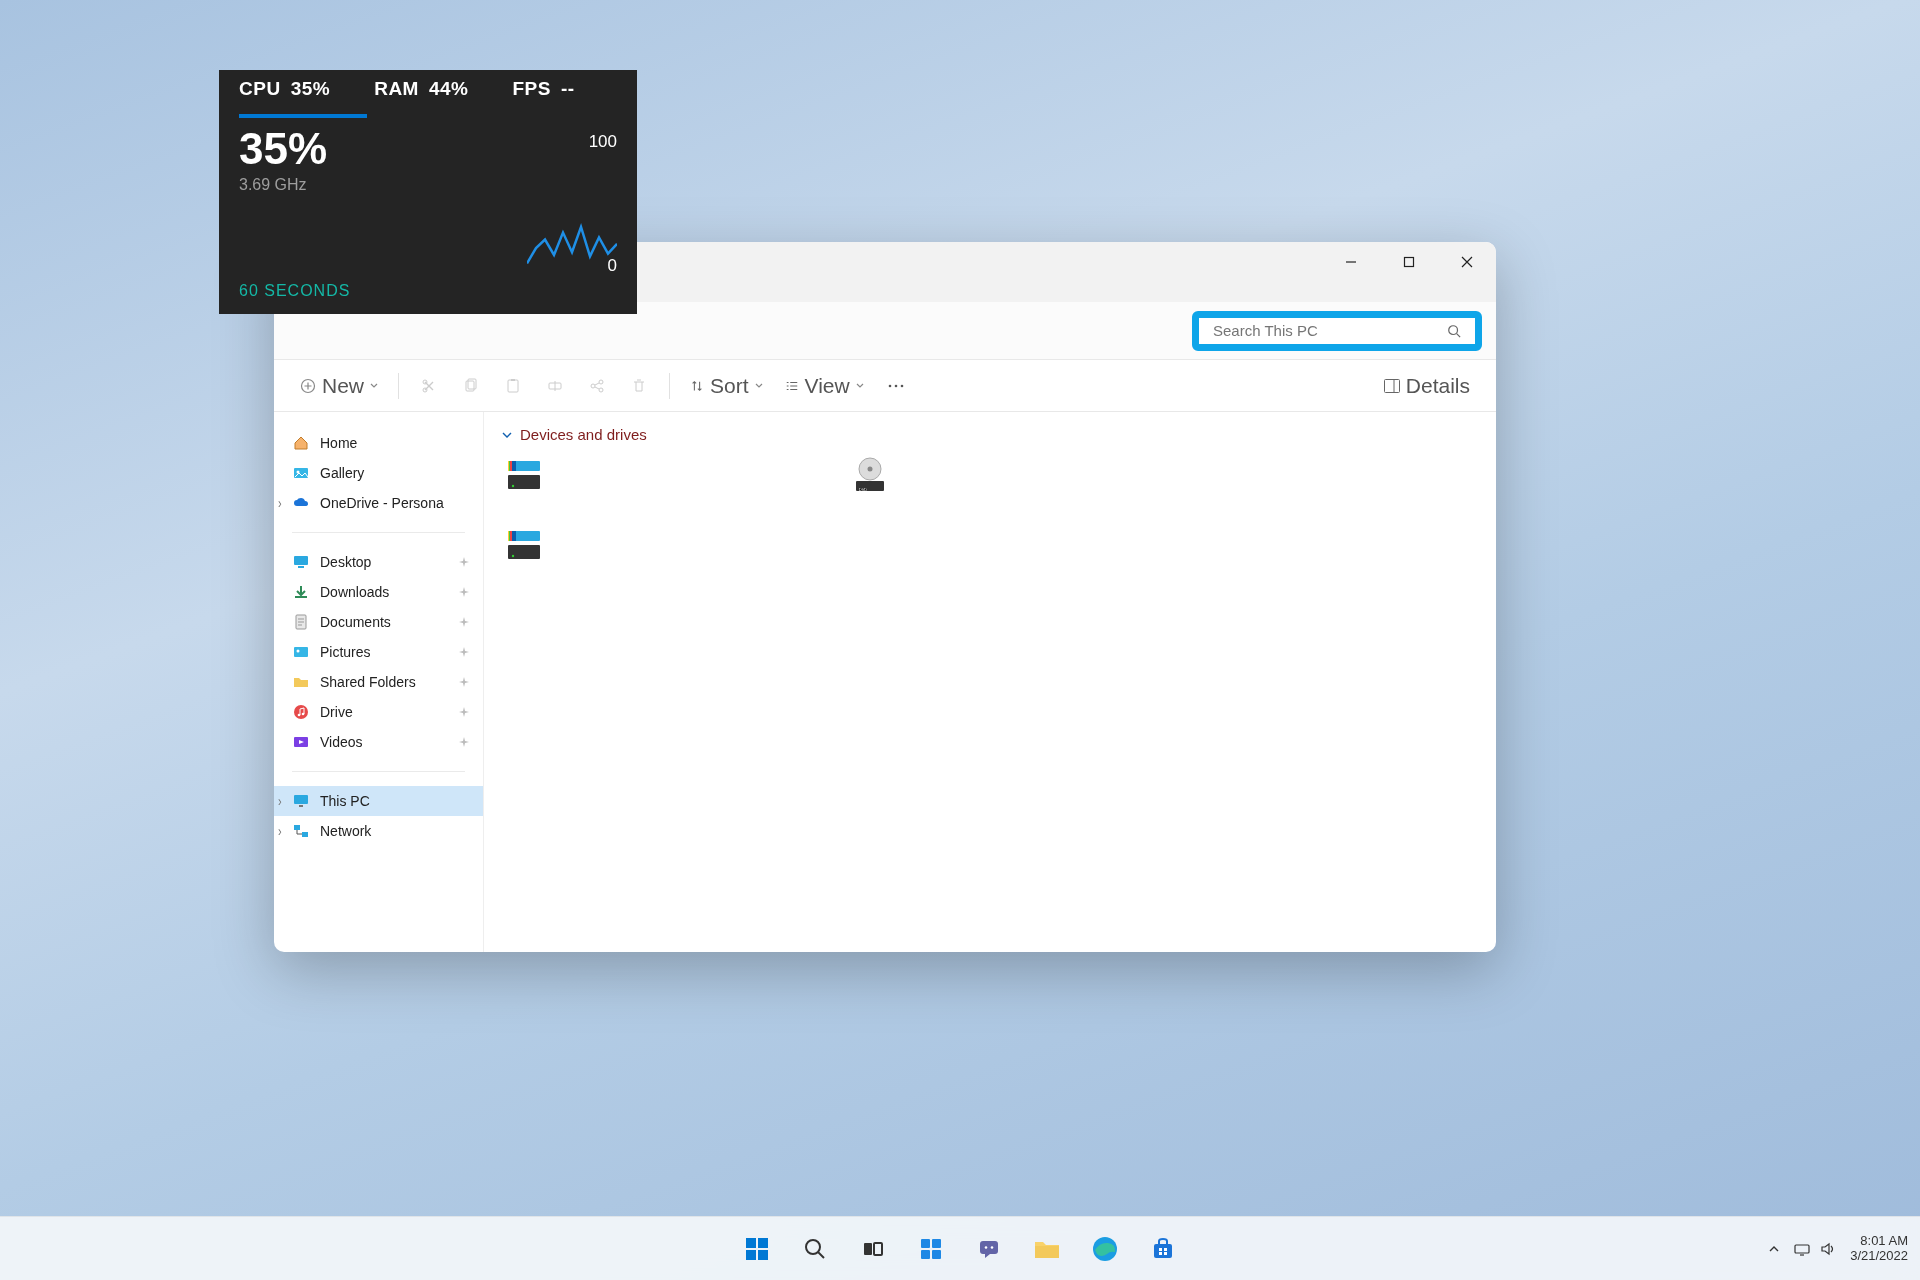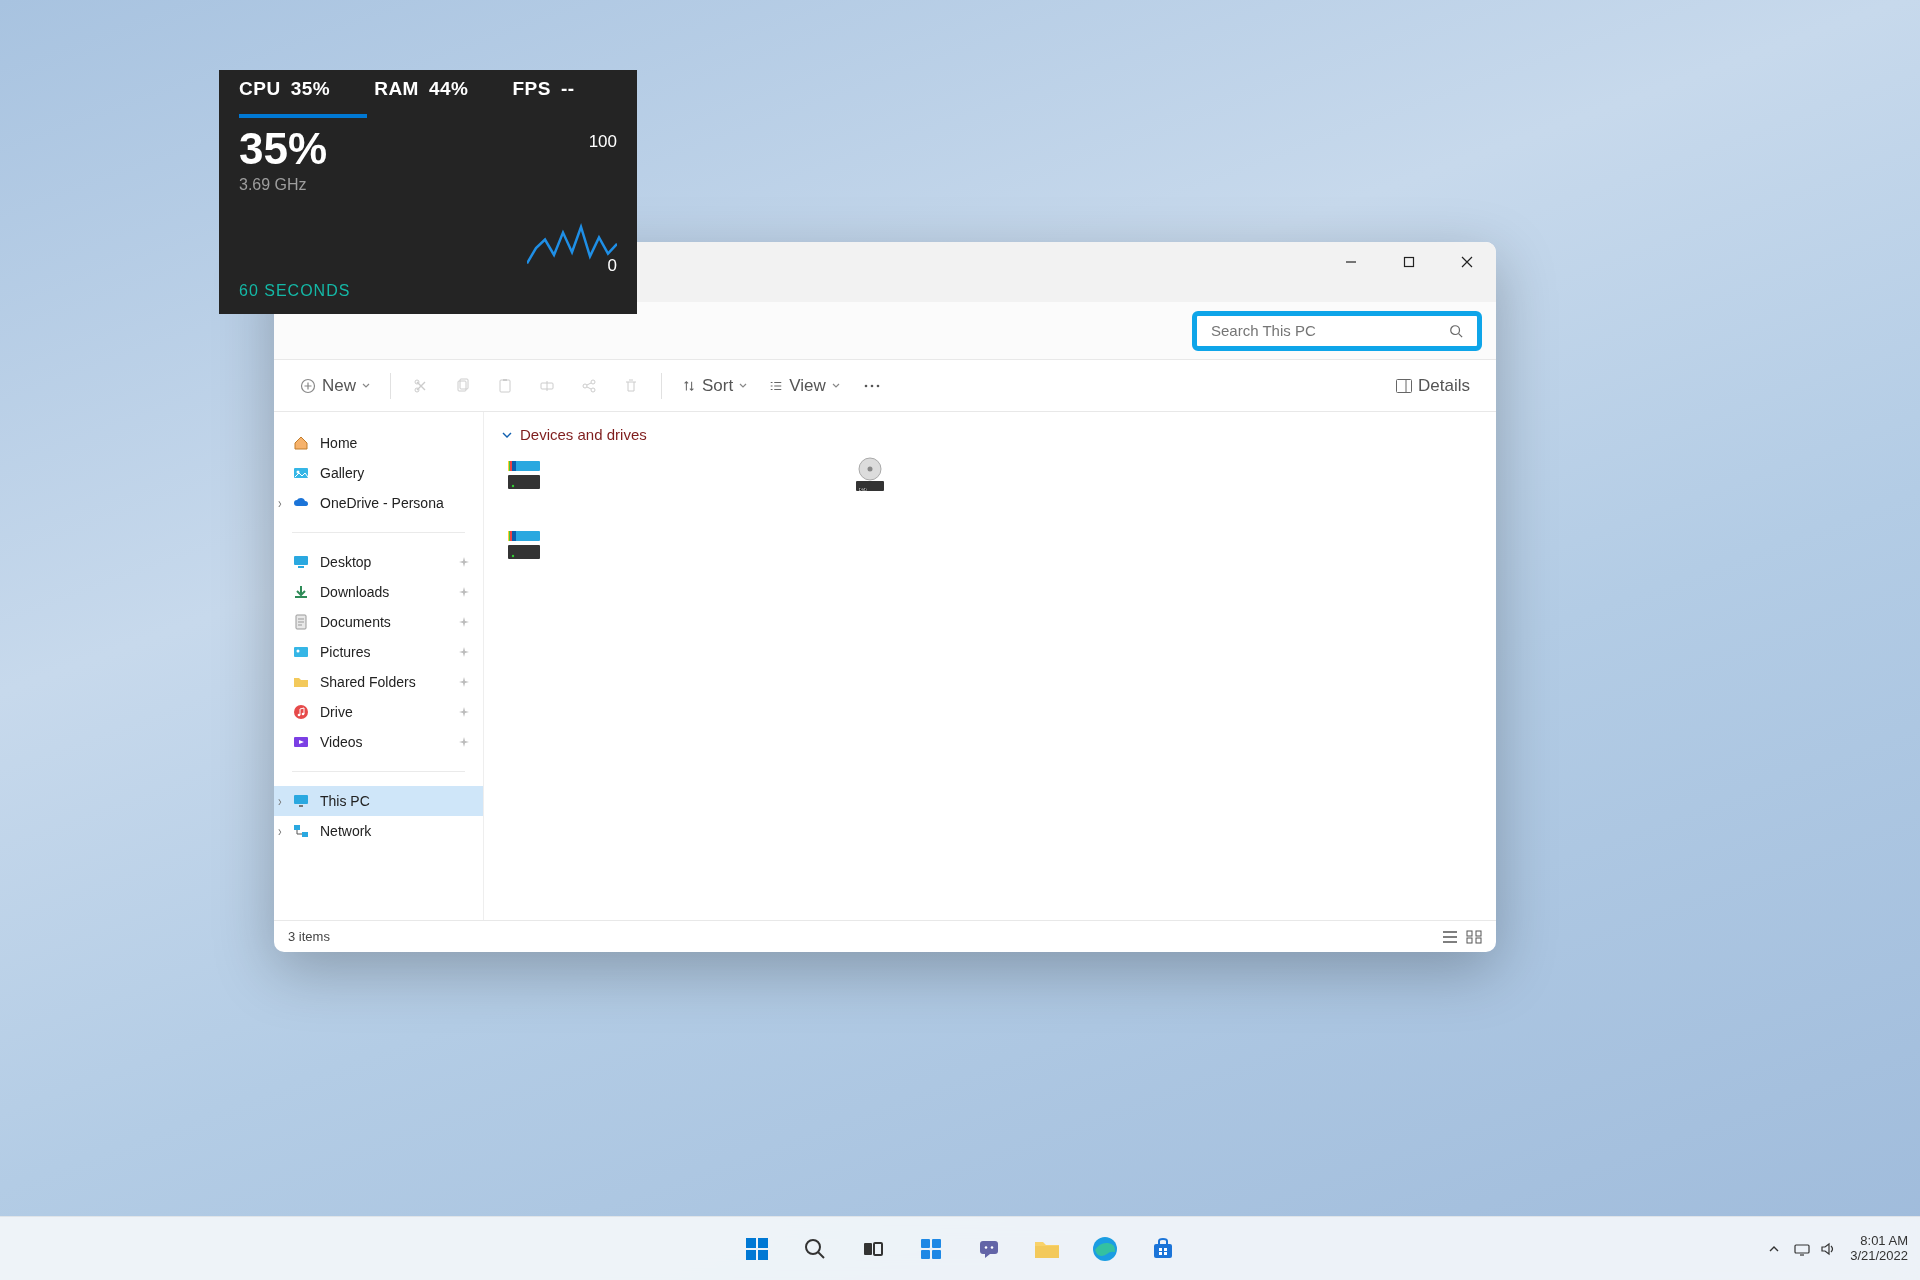--- a/index.html
+++ b/index.html
@@ -29,26 +29,26 @@
 
 .explorer {
   position: absolute; left: 274px; top: 242px; width: 1222px; height: 710px;
   background: #fff; border-radius: 10px; box-shadow: 0 18px 60px rgba(0,0,0,0.25);
   display: flex; flex-direction: column; overflow: visible;
 }
 .titlebar { height: 60px; background: #f2f2f2; border-radius: 10px 10px 0 0; display: flex; align-items: flex-start; justify-content: flex-end; position: relative; }
 .win-controls { display: flex; position: absolute; right: 0; top: 0; height: 40px; }
 .win-btn { width: 58px; height: 40px; display: flex; align-items: center; justify-content: center; color: #222; }
 .addr-row { height: 58px; display: flex; align-items: center; padding: 0 14px 0 14px; gap: 10px; border-bottom: 1px solid #e8e8e8; background:#fbfbfb; }
-.search-box { margin-left: auto; width: 290px; height: 40px; border: 5px solid #0ea5e9; border-radius: 6px; display: flex; align-items: center; padding: 0 14px; color: #7a7a7a; background:#fff; }
+.search-box { margin-left: auto; width: 290px; height: 40px; border: 7px solid #0ea5e9; border-radius: 6px; display: flex; align-items: center; padding: 0 14px; color: #7a7a7a; background:#fff; }
 .search-box input { border: none; outline: none; flex: 1; font-size: 15px; color: #444; background:transparent; }
 .search-box .mag { color: #666; }
 
 .toolbar { height: 52px; display: flex; align-items: center; padding: 0 18px; gap: 6px; border-bottom: 1px solid #e8e8e8; }
-.tbtn { height: 36px; min-width: 36px; padding: 0 8px; display: flex; align-items: center; justify-content: center; gap: 6px; color: #555; font-size: 17px; border-radius: 4px; }
+.tbtn { height: 36px; min-width: 36px; padding: 0 8px; display: flex; align-items: center; justify-content: center; gap: 6px; color: #555; font-size: 21px; border-radius: 4px; }
 .tbtn.disabled { color: #bbb; }
 .tsep { width: 1px; height: 26px; background: #e1e1e1; margin: 0 6px; }
 .tool-right { margin-left: auto; display: flex; align-items: center; gap: 8px; }
 
 .body { flex: 1; display: flex; min-height: 0; }
 
 
 .nav { width: 210px; border-right: 1px solid #eee; padding: 12px 0; overflow: hidden; }
 .nav-group { padding: 4px 0; }
 .nav-divider { height: 1px; background: #eaeaea; margin: 10px 18px; }
@@ -426,38 +426,20 @@
                 <rect x="4" y="6" width="1" height="10" fill="#fc3"></rect>
                 <rect x="4" y="20" width="32" height="14" rx="1" fill="#333"></rect>
                 <circle cx="9" cy="31" r="1.2" fill="#3c3"></circle>
               </svg>
             </div>
           </div>
         </div>
     </div>
   </div>
 
-  <div class="statusbar">
-    <span>3 items</span>
-    <div class="status-views">
-      <span>
-          <svg width="16" height="14" viewBox="0 0 16 14">
-            <path d="M1 2 H15 M1 7 H15 M1 12 H15" stroke="#555" stroke-width="1.6"></path>
-          </svg>
-        </span>
-      <span>
-          <svg width="16" height="14" viewBox="0 0 16 14">
-            <rect x="1" y="1" width="5" height="5" fill="none" stroke="#555"></rect>
-            <rect x="10" y="1" width="5" height="5" fill="none" stroke="#555"></rect>
-            <rect x="1" y="8" width="5" height="5" fill="none" stroke="#555"></rect>
-            <rect x="10" y="8" width="5" height="5" fill="none" stroke="#555"></rect>
-          </svg>
-        </span>
-    </div>
-  </div>
 </div>
 
 <div class="perf">
   <div class="perf-tabs">
     <div class="perf-tab">
       <span class="label">CPU</span>
       <span class="val">35%</span>
     </div>
     <div class="perf-tab">
       <span class="label">RAM</span>

